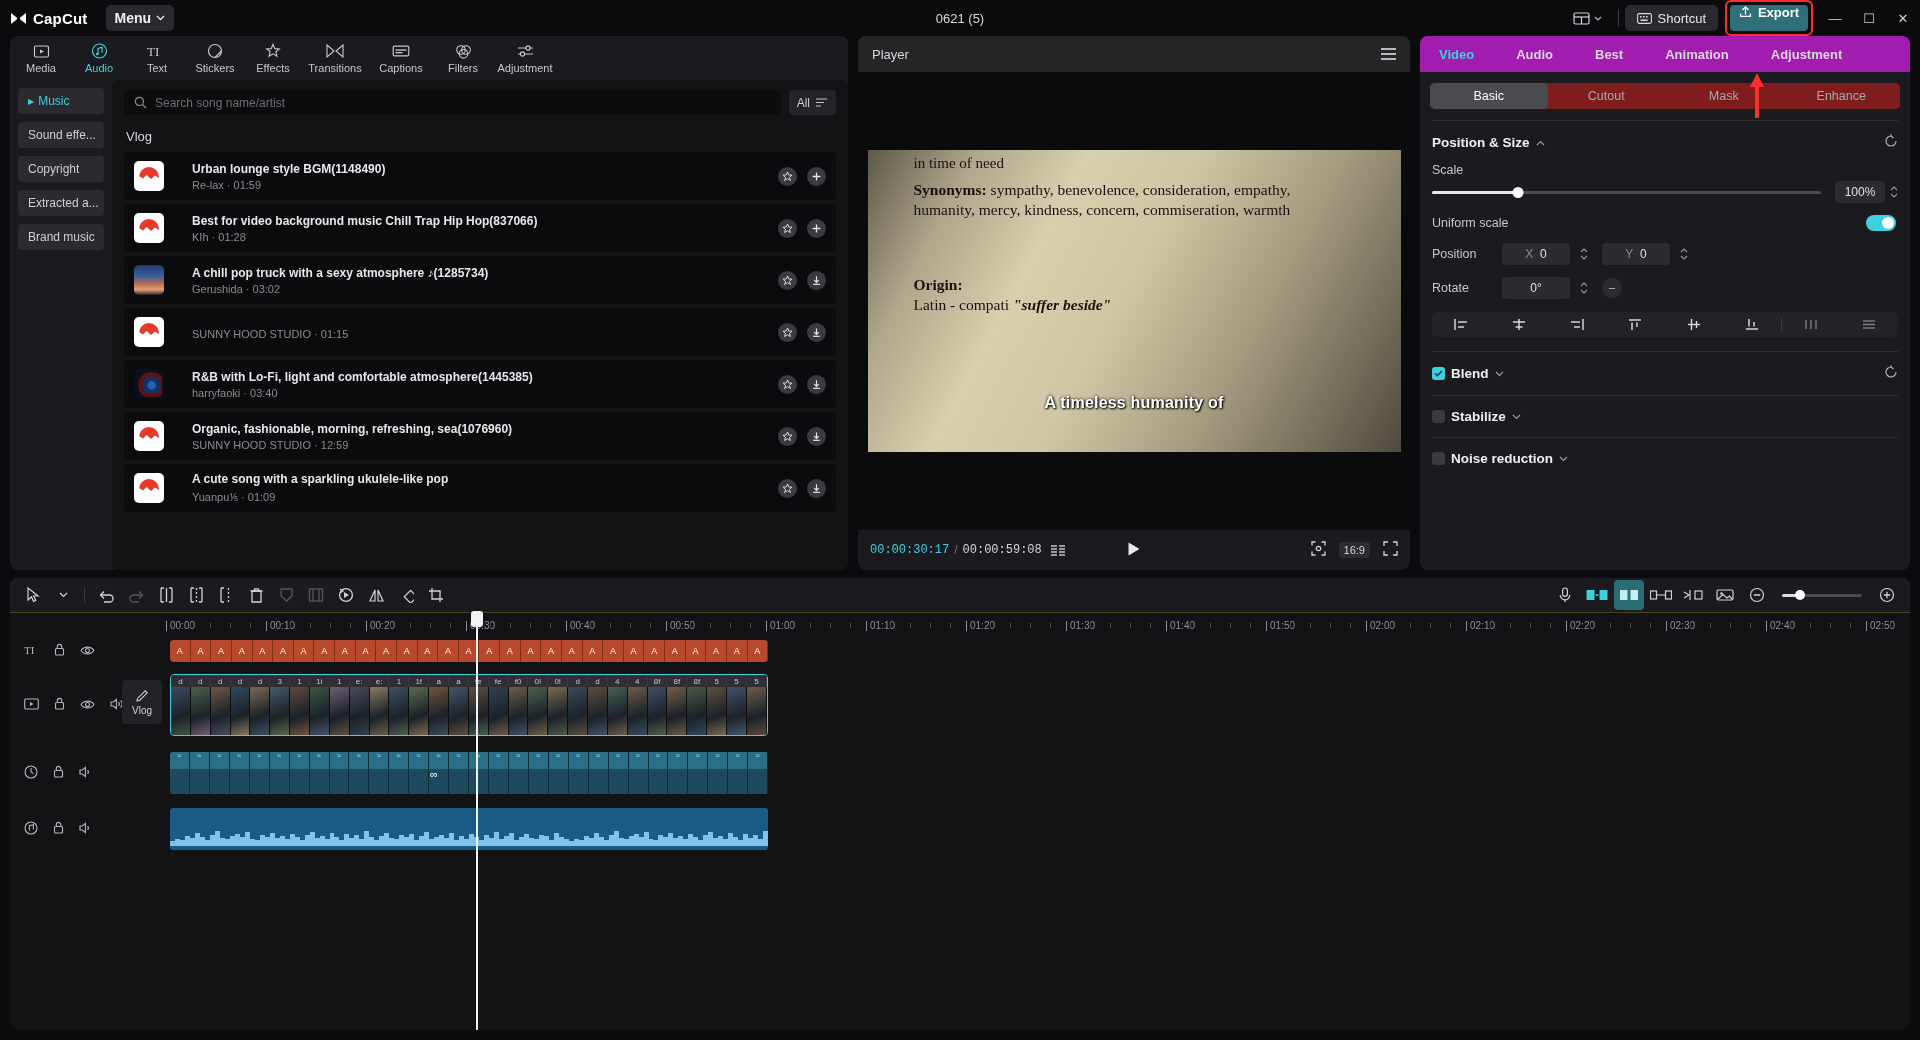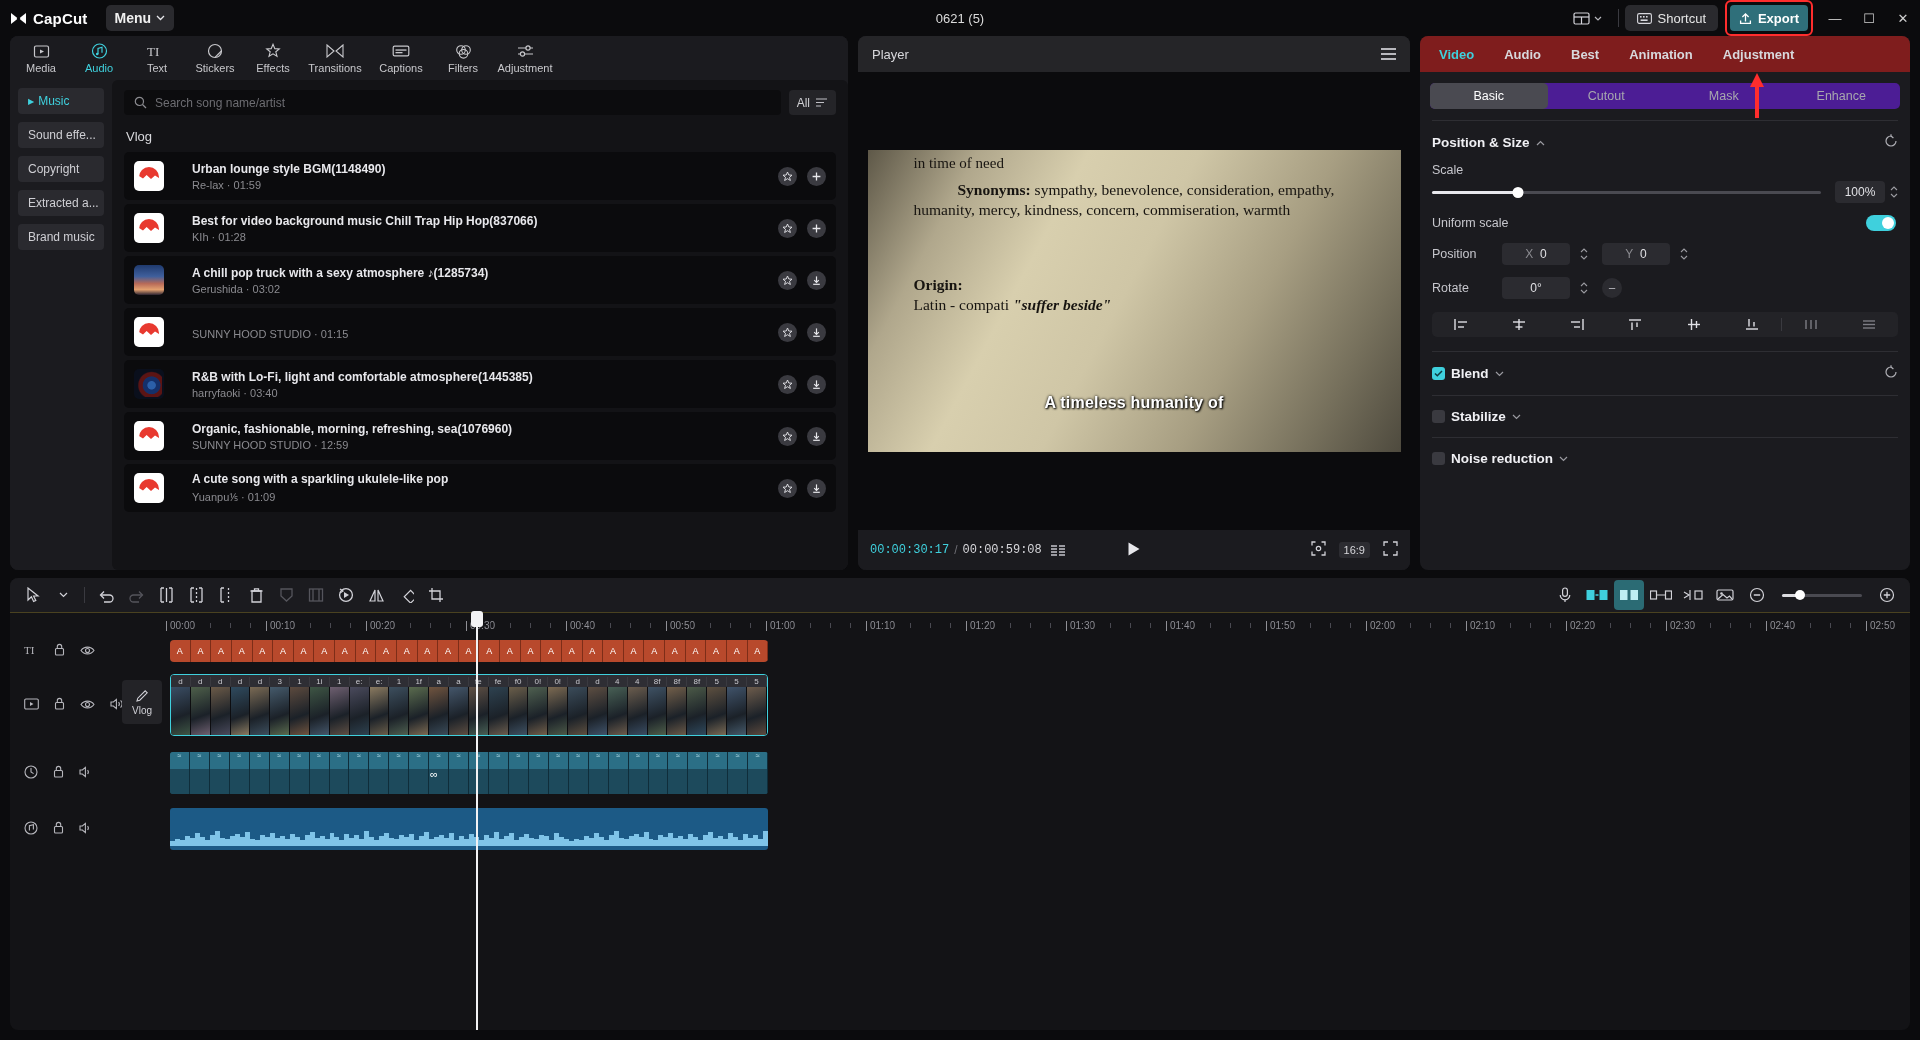--- a/index.html
+++ b/index.html
@@ -19,21 +19,21 @@
     font-weight:700; color:#f0f0f0; cursor:pointer; }
   .ttl-center { position:absolute; left:0; right:0; text-align:center; font-size:13px;
     color:#dcdcdc; pointer-events:none; }
   .ttl-right { margin-left:auto; display:flex; align-items:center; gap:0; height:36px; }
   .layout-btn { display:flex; align-items:center; gap:4px; padding:0 10px; height:36px;
     cursor:pointer; }
   .vdiv { width:1px; height:18px; background:#3a3a40; margin:0 6px; }
   .shortcut-btn { display:flex; align-items:center; gap:6px; padding:0 12px; height:26px;
     background:#2a2a2e; border-radius:5px; font-size:13px; cursor:pointer; }
   .export-wrap { position:relative; margin:0 10px 0 12px; }
-  .export-btn { display:flex; align-items:center; justify-content:center; gap:6px;
+  .export-btn { display:flex; align-items:flex-start; justify-content:center; gap:6px;
     width:78px; height:26px; background:#2f6f7a; border-radius:4px; font-size:13px;
     font-weight:700; color:#fff; cursor:pointer; }
   .export-hl { position:absolute; left:-5px; top:-5px; width:88px; height:36px;
     border:2px solid #ff2d2d; border-radius:6px; pointer-events:none; }
   .winctrl { display:flex; align-items:center; }
   .winctrl div { width:34px; height:36px; display:flex; align-items:center;
     justify-content:center; cursor:pointer; color:#cfcfcf; font-size:13px; }
 
   
   .leftpanel { position:absolute; left:10px; top:36px; width:838px; height:534px;
@@ -100,21 +100,21 @@
     cursor:pointer; }
   .burger i { display:block; width:15px; height:2px; background:#b8b8bd; }
   .stage { position:absolute; left:0; right:0; top:36px; bottom:40px;
     background:#0b0b0d; display:flex; align-items:center; justify-content:center; }
   .video { width:533px; height:302px; position:relative; overflow:hidden;
     background:linear-gradient(118deg,#5e5848 0%,#b0a78c 16%,#d8cfae 32%,#cfc6a6 48%,#a79e82 68%,#76705c 86%,#4e4a3e 100%); }
   .vtext { position:absolute; left:0; right:0; padding:0 46px; color:#171410;
     font-family:"Liberation Serif", serif; }
   .vt1 { top:5px; font-size:15px; }
   .vt2 { top:30px; font-size:15.5px; line-height:1.32; }
-  .vt2 b { font-weight:700;margin-left:44px; }
+  .vt2 b { font-weight:700; }
   .vt3 { top:125px; font-size:15.5px; line-height:1.32; }
   .vt3 i { font-style:italic; font-weight:700; }
   .caption { position:absolute; left:0; right:0; bottom:40px; text-align:center;
     font-size:16px; font-weight:700; color:#fff; letter-spacing:.2px;
     text-shadow:0 0 3px #000,1px 1px 2px #000; }
   .pbar { position:absolute; left:0; right:0; bottom:0; height:40px; display:flex;
     align-items:center; padding:0 12px; background:#1b1b1f; }
   .tcur { font-size:12px; color:#3fd0dd; font-family:"Liberation Mono", monospace; }
   .tsep { font-size:12px; color:#6e6e74; margin:0 5px; }
   .ttot { font-size:12px; color:#d6d6da; font-family:"Liberation Mono", monospace; }
@@ -122,28 +122,28 @@
   .frames i { display:block; width:6px; height:11px;
     background:repeating-linear-gradient(#9a9aa0 0 2px,transparent 2px 3px); }
   .playbtn { position:absolute; left:50%; transform:translateX(-50%); cursor:pointer; }
   .pb-right { margin-left:auto; display:flex; align-items:center; gap:13px; }
   .ratio { background:#2c2c31; border-radius:3px; font-size:11px; padding:2px 5px;
     color:#d6d6da; cursor:pointer; }
 
   
   .rightpanel { position:absolute; left:1420px; top:36px; width:490px; height:534px;
     background:#1b1b1f; border-radius:8px; overflow:hidden; }
-  .rtabs { height:36px; display:flex; align-items:center; gap:4px; padding:0 6px;
-    background:#7f1d1d; }
+  .rtabs { height:36px; display:flex; align-items:center; gap:16px; padding:0 6px;
+    background:#a21caf; }
   .rtab { padding:0 13px; height:36px; display:flex; align-items:center;
     font-size:13px; font-weight:700; color:#d8d8dc; cursor:pointer; white-space:nowrap; }
   .rtab.active { color:#3fd0dd; }
   .arrow-ann { position:absolute; left:326px; top:36px; width:22px; height:44px;
     pointer-events:none; }
-  .segrow { margin:11px 10px 0 10px; height:26px; background:#4c1d95; border-radius:5px;
+  .segrow { margin:11px 10px 0 10px; height:26px; background:#7f1d1d; border-radius:5px;
     display:flex; }
   .seg { flex:1; display:flex; align-items:center; justify-content:center;
     font-size:12.5px; color:#a8a8ae; border-radius:5px; cursor:pointer; }
   .seg.active { background:#4a4a51; color:#fff; }
   .rsep { height:1px; background:#2e2e33; margin:11px 12px 0 12px; }
   .sec-title { display:flex; align-items:center; gap:6px; padding:13px 12px 0 12px;
     font-size:13.5px; font-weight:700; color:#f0f0f4; }
   .sec-title .rst { margin-left:auto; cursor:pointer; }
   .chk { width:13px; height:13px; border-radius:3px; background:#3fd0dd;
     display:flex; align-items:center; justify-content:center; flex:0 0 13px; }

